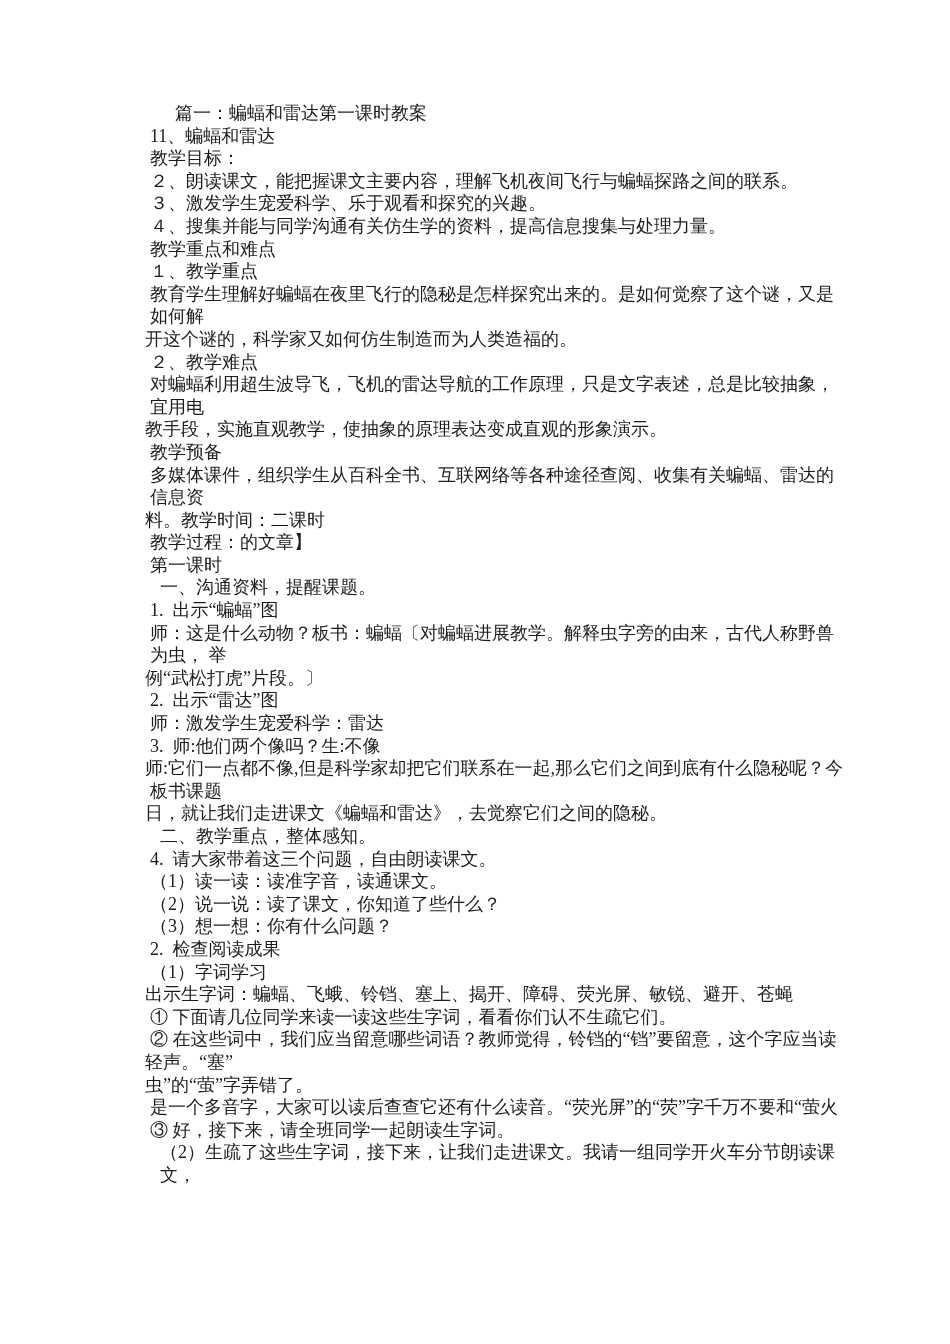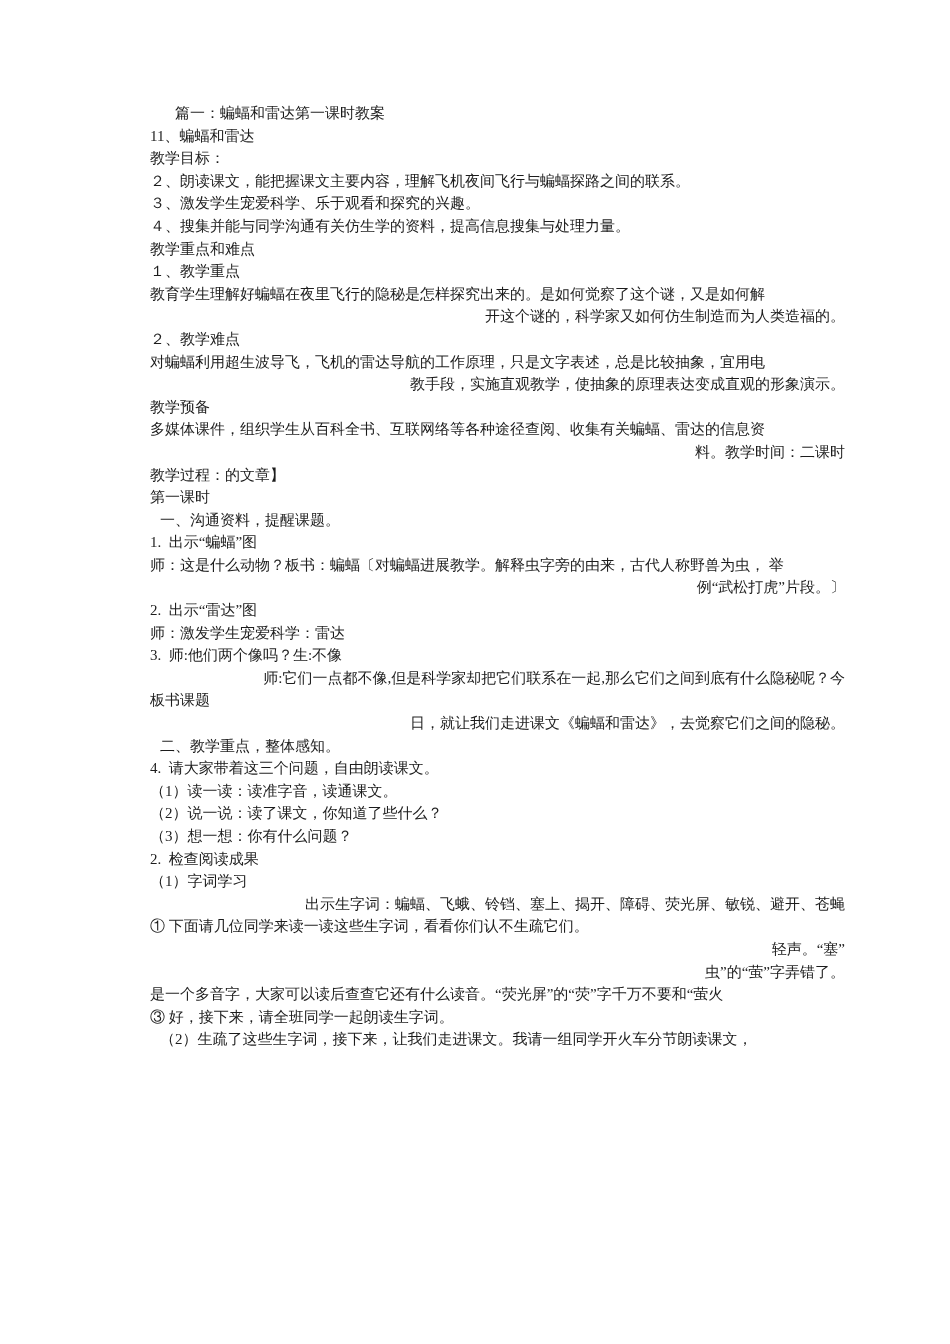--- a/index.html
+++ b/index.html
@@ -23,27 +23,27 @@
     height: 1344px;
     background: #ffffff;
   }
   .doc {
     position: absolute;
     left: 145px;
     top: 102px;
     width: 700px;
   }
   .line {
-    font-size: 15px;
+    font-size: 18px;
     line-height: 22.6px;
     min-height: 22.6px;
     white-space: pre-wrap;
     word-break: break-all;
   }
-  .indent-0 { padding-left: 0; text-align: right; }
+  .indent-0 { padding-left: 0; }
   .indent-1 { padding-left: 5px; }
   .indent-2 { padding-left: 15px; }
   .indent-4 { padding-left: 30px; }
 </style>
 </head>
 <body>
 
 <div class="page">
   <div class="doc" id="doc">
       <div class="line indent-4">篇一：蝙蝠和雷达第一课时教案</div>
@@ -76,19 +76,20 @@
       <div class="line indent-0">日，就让我们走进课文《蝙蝠和雷达》，去觉察它们之间的隐秘。</div>
       <div class="line indent-2">二、教学重点，整体感知。</div>
       <div class="line indent-1">4.  请大家带着这三个问题，自由朗读课文。</div>
       <div class="line indent-1">（1）读一读：读准字音，读通课文。</div>
       <div class="line indent-1">（2）说一说：读了课文，你知道了些什么？</div>
       <div class="line indent-1">（3）想一想：你有什么问题？</div>
       <div class="line indent-1">2.  检查阅读成果</div>
       <div class="line indent-1">（1）字词学习</div>
       <div class="line indent-0">出示生字词：蝙蝠、飞蛾、铃铛、塞上、揭开、障碍、荧光屏、敏锐、避开、苍蝇</div>
       <div class="line indent-1">① 下面请几位同学来读一读这些生字词，看看你们认不生疏它们。</div>
+      <div class="line indent-1">② 在这些词中，我们应当留意哪些词语？教师觉得，铃铛的“铛”要留意，这个字应当读</div>
       <div class="line indent-0">轻声。“塞”</div>
       <div class="line indent-0">虫”的“萤”字弄错了。</div>
       <div class="line indent-1">是一个多音字，大家可以读后查查它还有什么读音。“荧光屏”的“荧”字千万不要和“萤火</div>
       <div class="line indent-1">③ 好，接下来，请全班同学一起朗读生字词。</div>
       <div class="line indent-2">（2）生疏了这些生字词，接下来，让我们走进课文。我请一组同学开火车分节朗读课文，</div>
     </div>
 </div>
 
 </body></html>

